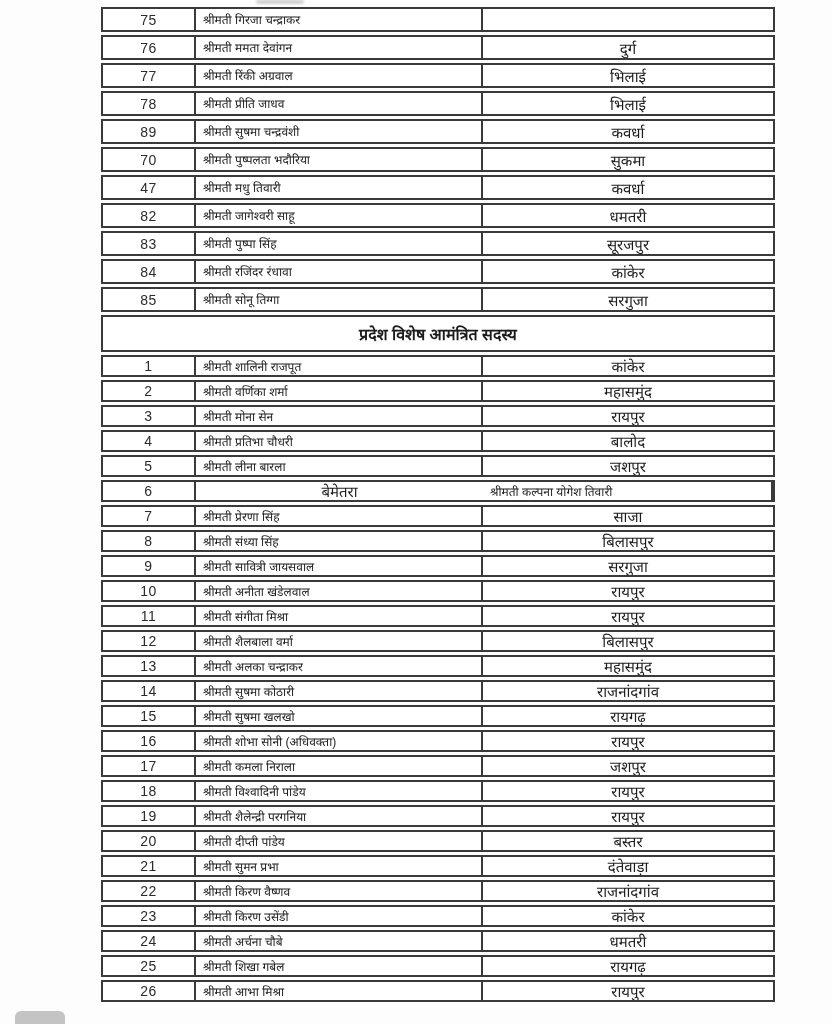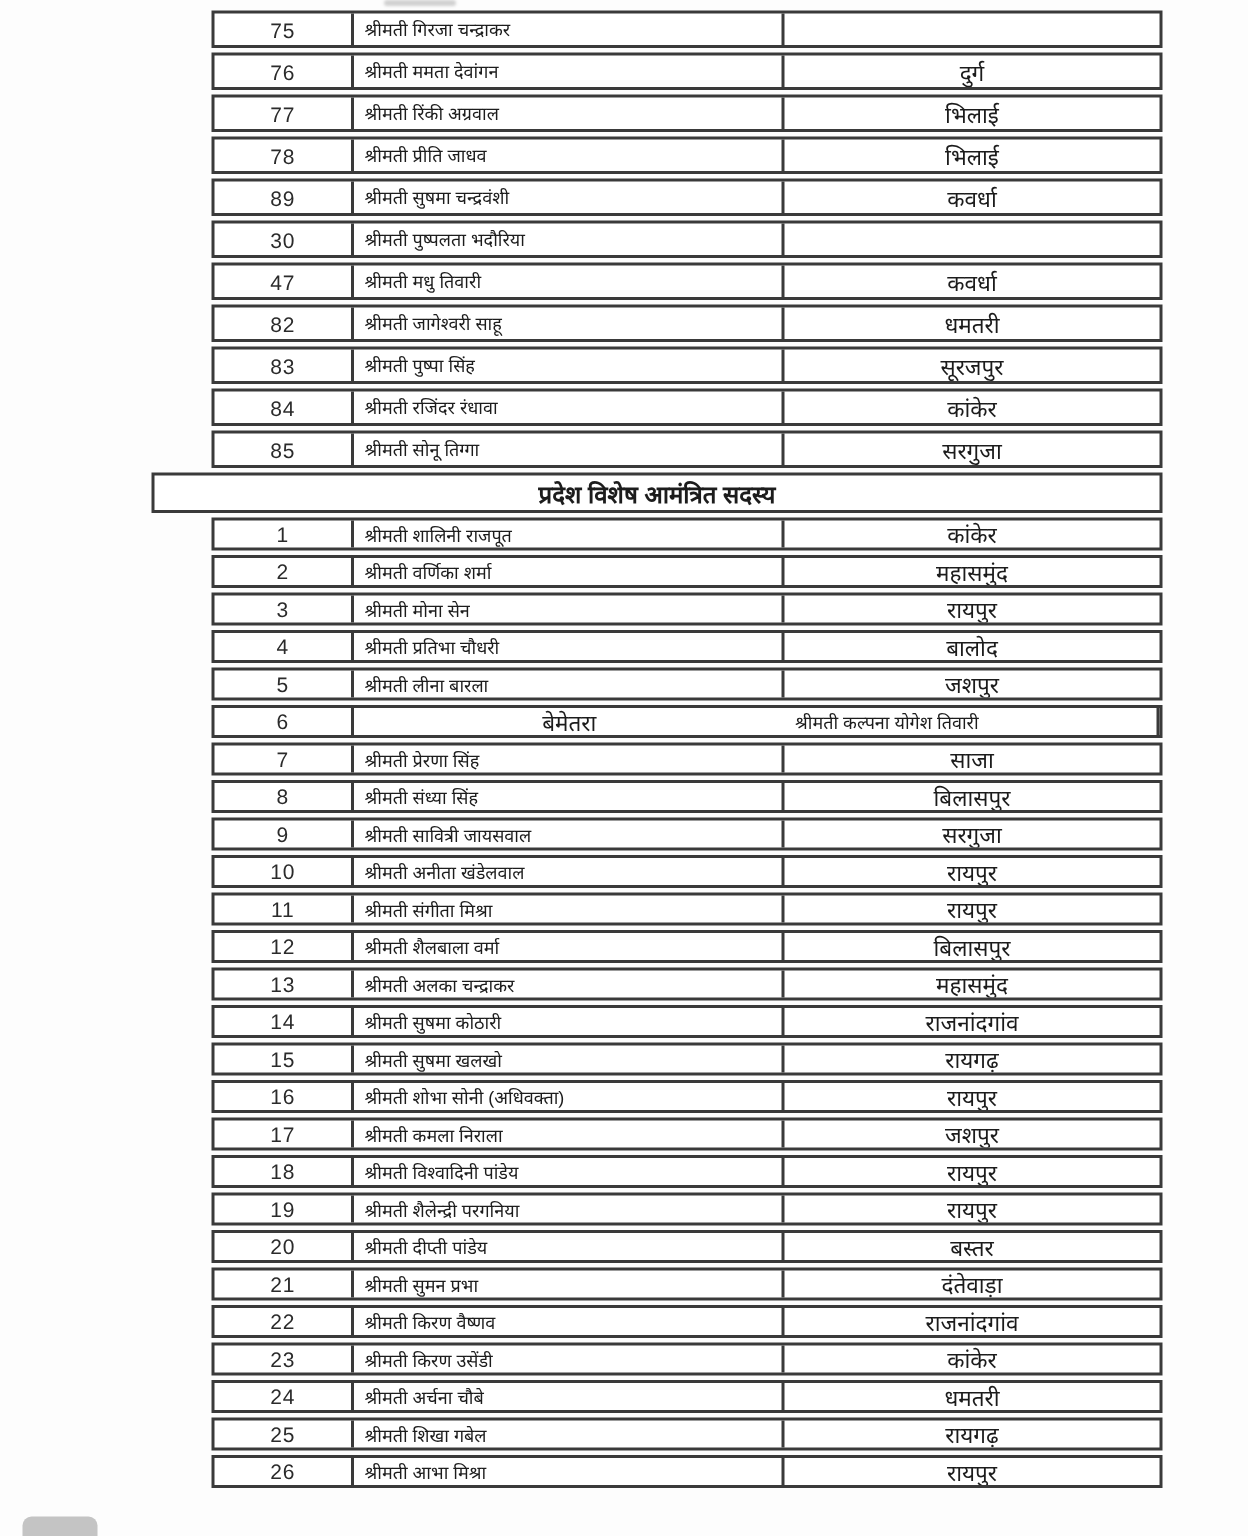--- a/index.html
+++ b/index.html
@@ -20,41 +20,40 @@
     position:absolute;left:101px;top:7px;width:674px;
     display:flex;flex-direction:column;gap:3px;
   }
   .rows{display:flex;flex-direction:column;gap:3px;}
   .trow{
     display:grid;
     grid-template-columns:93px 287px 1fr;
     border:2px solid var(--border);
     background:var(--cell-bg);
     box-sizing:border-box;
-    margin-left:40px;
   }
   #section1 .trow{height:25px;}
   #section2 .trow{height:22px;}
   .cell{
     box-sizing:border-box;display:flex;align-items:center;
     overflow:hidden;white-space:nowrap;
   }
   .serial-cell{
     justify-content:center;
     border-right:2px solid var(--border);
     font-size:14px;color:#2b2b2b;letter-spacing:0.5px;
   }
   .name-cell{
     padding-left:7px;
     border-right:2px solid var(--border);
     font-size:12px;
   }
   .place-cell{justify-content:center;font-size:15px;}
   .header-row{
-    height:27px;box-sizing:border-box;
+    height:37px;box-sizing:border-box;
     border:2px solid var(--border);
     background:var(--cell-bg);
     display:flex;align-items:center;justify-content:center;
     font-weight:bold;font-size:16px;
   }
   .top-artifact{
     position:absolute;left:256px;top:0;width:48px;height:4px;
     background:#9a9a9a;opacity:0.45;border-radius:2px;
     filter:blur(1px);
   }
@@ -88,22 +87,23 @@
         <div class="cell serial-cell">78</div>
         <div class="cell name-cell">श्रीमती प्रीति जाधव</div>
         <div class="cell place-cell">भिलाई</div>
       </div>
       <div class="trow">
         <div class="cell serial-cell">89</div>
         <div class="cell name-cell">श्रीमती सुषमा चन्द्रवंशी</div>
         <div class="cell place-cell">कवर्धा</div>
       </div>
       <div class="trow">
-        <div class="cell serial-cell">30</div>
+        <div class="cell serial-cell">70</div>
         <div class="cell name-cell">श्रीमती पुष्पलता भदौरिया</div>
+        <div class="cell place-cell">सुकमा</div>
       </div>
       <div class="trow">
         <div class="cell serial-cell">47</div>
         <div class="cell name-cell">श्रीमती मधु तिवारी</div>
         <div class="cell place-cell">कवर्धा</div>
       </div>
       <div class="trow">
         <div class="cell serial-cell">82</div>
         <div class="cell name-cell">श्रीमती जागेश्वरी साहू</div>
         <div class="cell place-cell">धमतरी</div>

